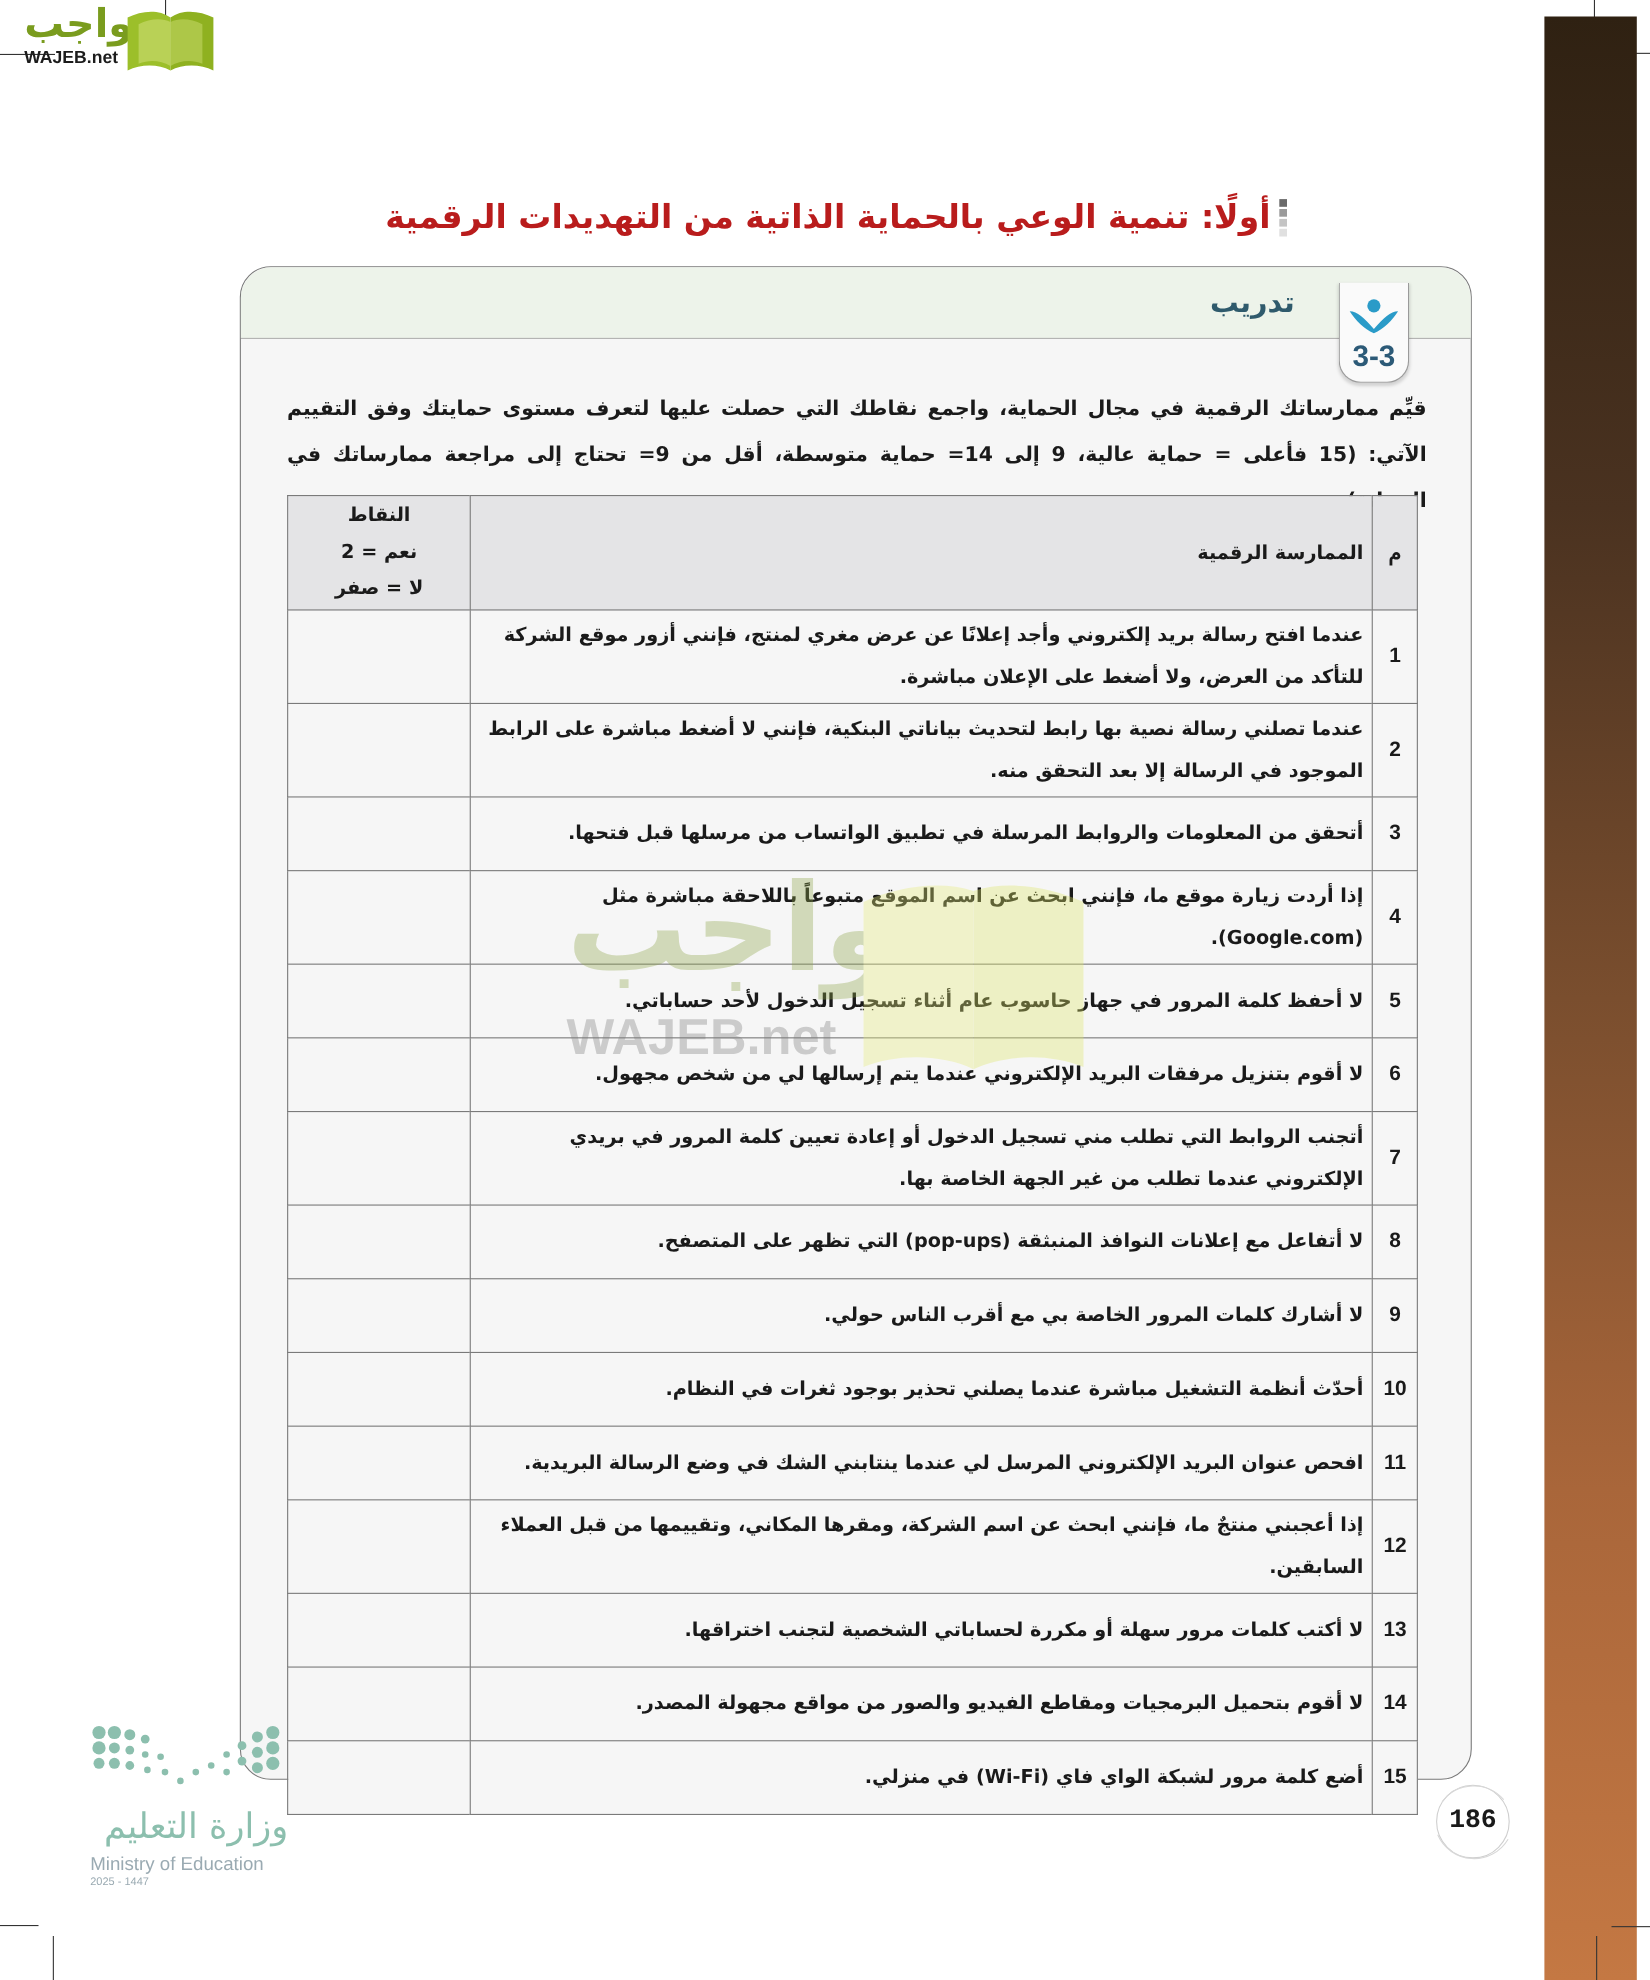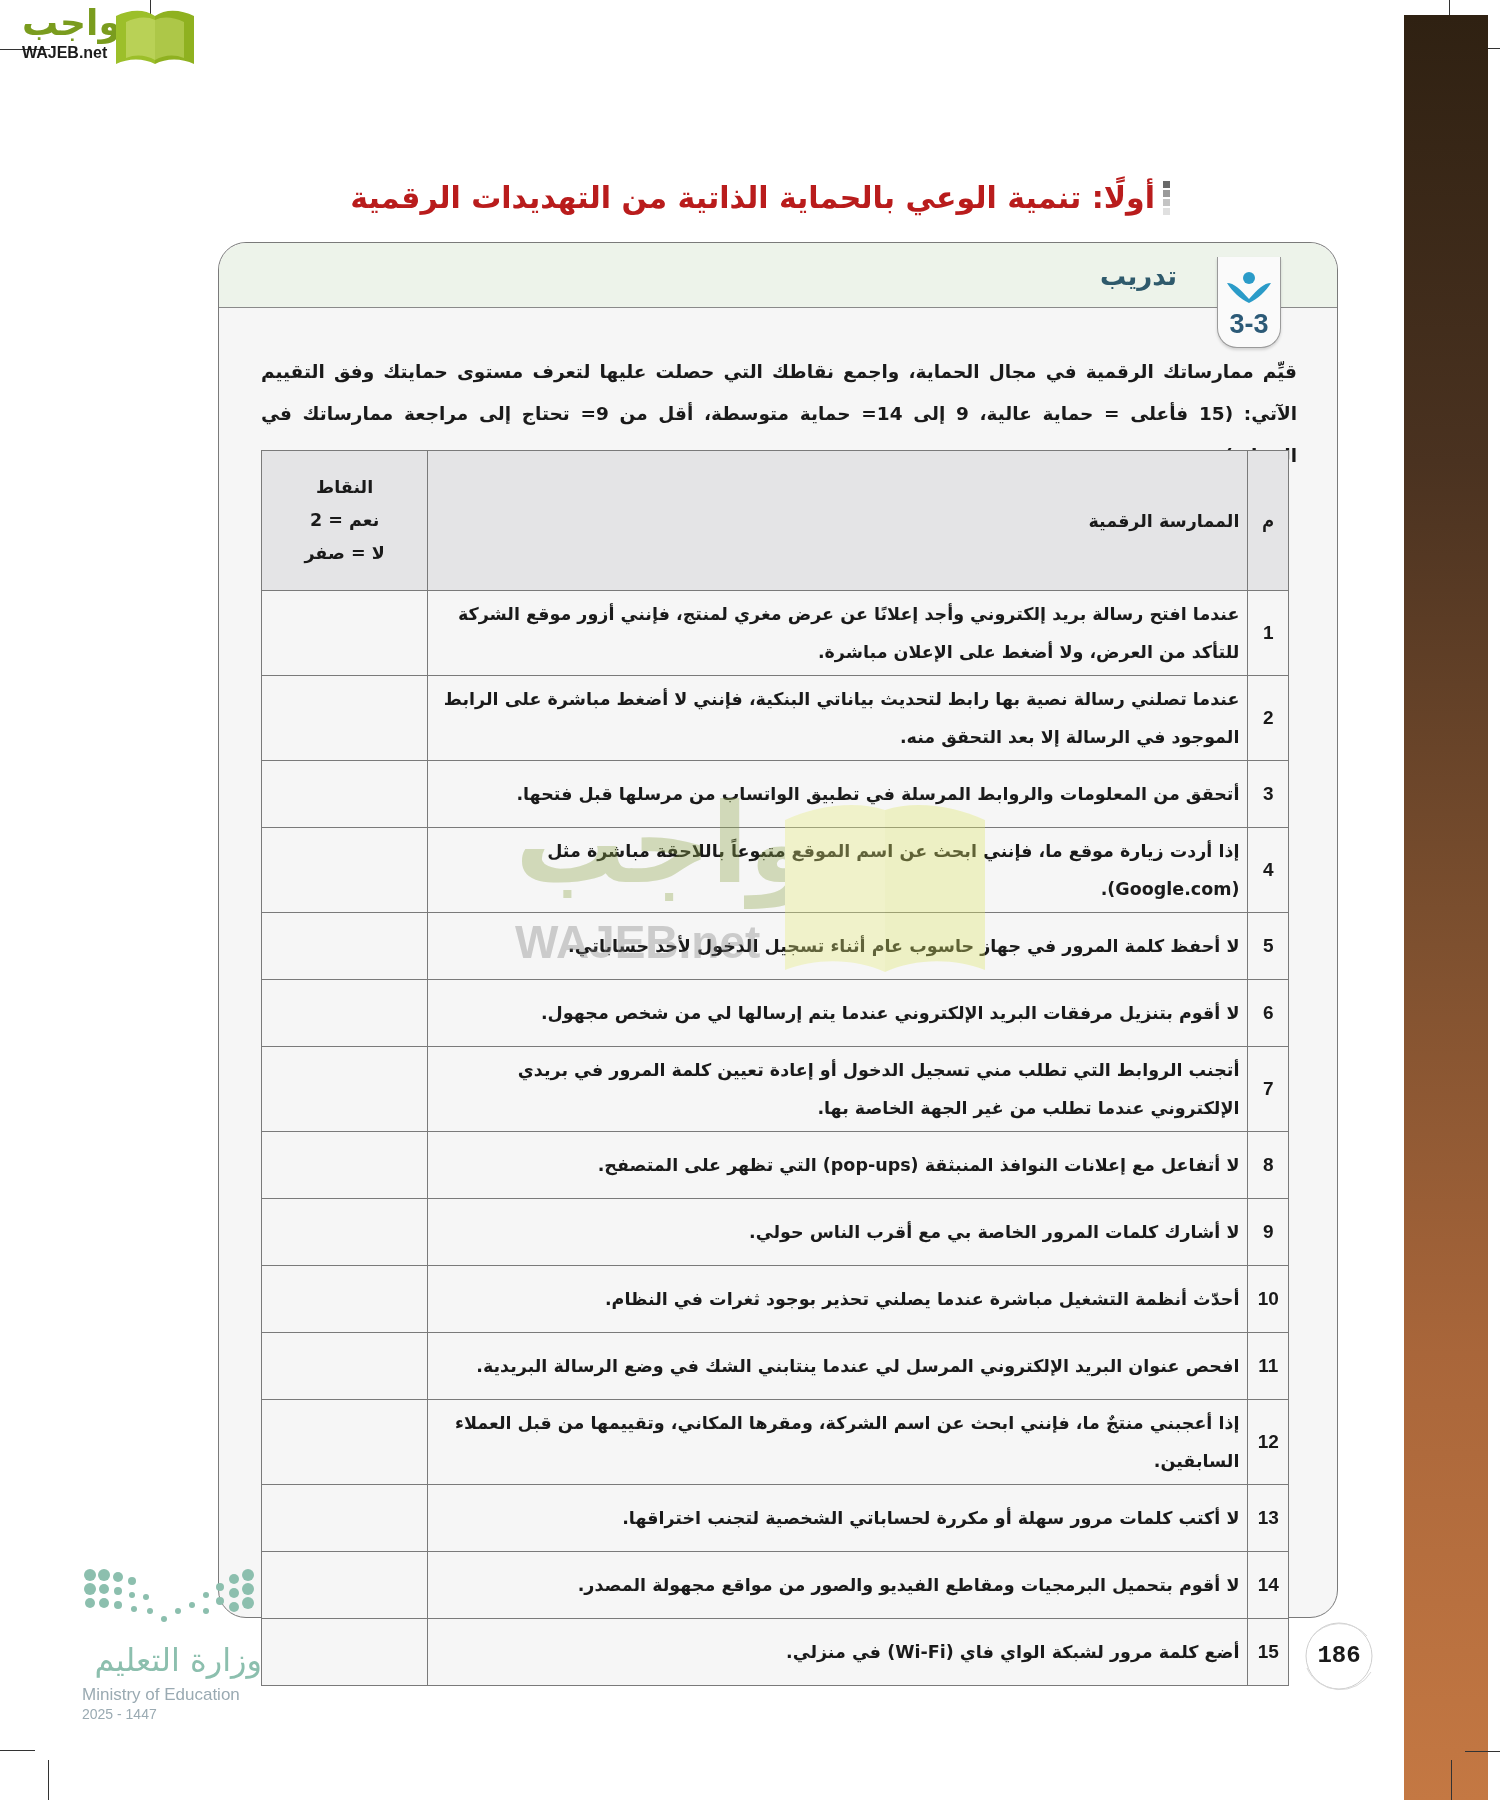--- a/index.html
+++ b/index.html
@@ -64,34 +64,34 @@
   .tbl {
     position: absolute; left: 42px; top: 207px; width: 1028px;
     border-collapse: collapse; direction: rtl; font-size: 17.5px; font-weight: bold;
   }
   .tbl th, .tbl td { border: 1.5px solid #7a7a7a; }
   .tbl th { background: #e4e4e6; font-weight: bold; color: #1a1a1a; }
   .tbl td { background: #f6f6f6; }
   .col-num { width: 38px; text-align: center; font-size: 19px; font-family: "Liberation Sans", sans-serif; }
   .col-text { width: 820px; text-align: right; padding: 4px 8px; line-height: 38px; }
   .col-pts { width: 166px; text-align: center; }
-  .th-pts { line-height: 33px; padding: 20px 0; }
+  .th-pts { line-height: 33px; padding: 2px 0; }
   .row-1 { height: 80px; } .row-2 { height: 80px; } .row-s { height: 67px; }
 
   
   .wm { position: absolute; left: 515px; top: 800px; width: 480px; height: 180px; opacity: 0.35; pointer-events: none; }
   .wm-ar { position: absolute; left: 0; top: -20px; font-size: 110px; font-weight: bold; color: #8ea54a; direction: rtl; }
   .wm-en { position: absolute; left: 0; top: 115px; font-size: 46px; font-weight: bold; color: #7d7d7d; font-family: "Liberation Sans", sans-serif; }
   .wm-book { position: absolute; left: 260px; top: 0; }
 
   
   .moe { position: absolute; left: 82px; top: 1565px; width: 200px; }
   .moe-ar { position: absolute; left: 0; top: 76px; font-size: 32px; color: #8cbfae; direction: rtl; width: 180px; text-align: right; }
   .moe-en { position: absolute; left: 0; top: 120px; font-size: 17px; color: #9aaab2; white-space: nowrap; font-family: "Liberation Sans", sans-serif; }
-  .moe-yr { position: absolute; left: 0; top: 141px; font-size: 14px; color: #9aaab2; white-space: nowrap; font-family: "Liberation Sans", sans-serif; }
+  .moe-yr { position: absolute; left: 0; top: 141px; font-size: 10px; color: #9aaab2; white-space: nowrap; font-family: "Liberation Sans", sans-serif; }
 
   .page-num {
     position: absolute; left: 1300px; top: 1627px; width: 78px; height: 58px;
     font-size: 24px; font-weight: bold; text-align: center; line-height: 58px;
     font-family: Liberation Mono, monospace; color: #1a1a1a;
   }
   .page-ring { position: absolute; left: 1293px; top: 1618px; width: 92px; height: 76px; }
 </style>
 </head>
 <body>

